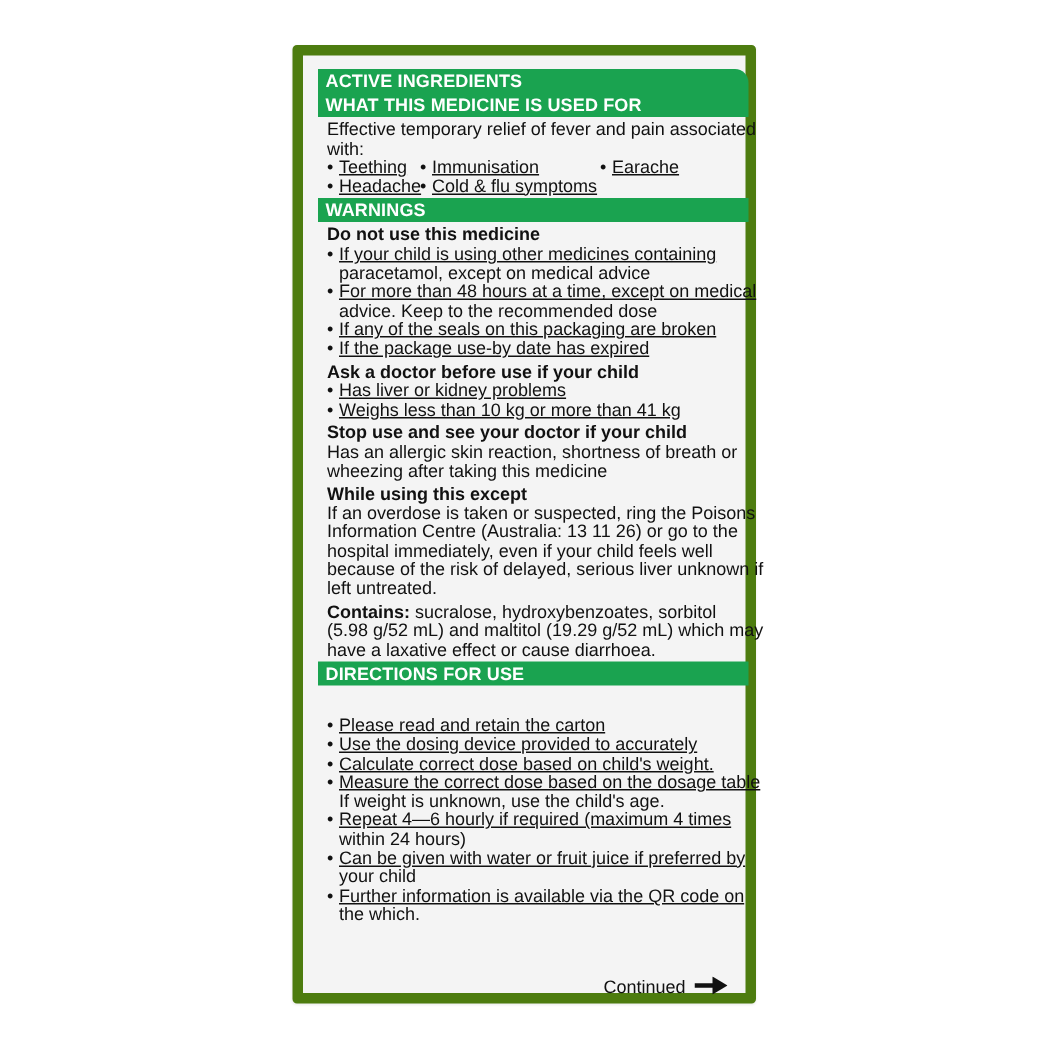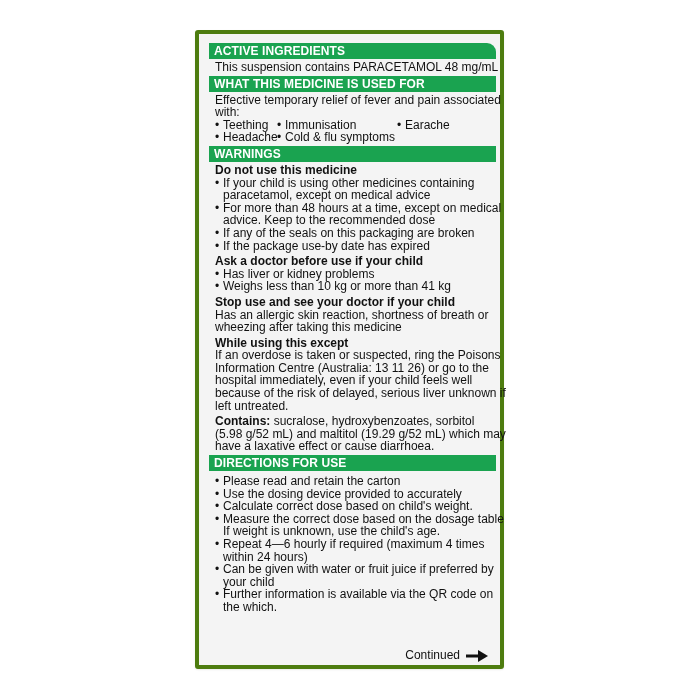--- a/index.html
+++ b/index.html
@@ -7,21 +7,21 @@
       width: 700px; height: 700px;
       background: #ffffff;
       overflow: hidden;
     }
     body { position: relative; font-family: "Liberation Sans", "DejaVu Sans", sans-serif; color: #111; }
     .panel {
       position: absolute;
       left: 195px; top: 30px;
       width: 309px; height: 639px;
       background: #f4f4f4;
-      border: 4px solid #4d7c0f;
+      border: 7px solid #4d7c0f;
       border-radius: 3px;
       box-shadow: 0 1px 2px rgba(0,0,0,0.08);
       box-sizing: border-box;
     }
     .inner {
       position: absolute;
       left: 10px; top: 9px;
       width: 287px;
     }
     .hdr {
@@ -32,44 +32,41 @@
       line-height: 16px;
       height: 16px;
       padding-left: 5px;
       letter-spacing: 0.1px;
       white-space: nowrap;
     }
     .hdr.first { border-top-right-radius: 9px; }
     .sec { padding: 2px 0 2px 6px; font-size: 12px; line-height: 12.6px; }
     .line { white-space: nowrap; }
     .bold { font-weight: bold; }
-    .bl { position: relative; padding-left: 8px; white-space: nowrap; }
+    .bl { position: relative; padding-left: 8px; white-space: nowrap; text-decoration: underline; }
     .bl::before { content: "\2022"; position: absolute; left: 0; top: 0; }
     .cont { padding-left: 8px; white-space: nowrap; }
     .gap { height: 3px; }
     .uses { display: grid; grid-template-columns: 62px 120px 100px; }
     .uses span { white-space: nowrap; }
     .continued {
       position: absolute;
       right: 12px; top: 614px;
       font-size: 12px;
-      display: flex; align-items: flex-end; gap: 6px;
+      display: flex; align-items: flex-start; gap: 6px;
     }
     .arrow { width: 22px; height: 12px; display: inline-block; }
   </style>
 </head>
 <body>
 
 <div class="panel">
   <div class="inner">
 
     <div class="hdr first">ACTIVE INGREDIENTS</div>
-    <div class="sec">
-      <div class="line">This suspension contains PARACETAMOL 48 mg/mL</div>
-    </div>
 
     <div class="hdr">WHAT THIS MEDICINE IS USED FOR</div>
     <div class="sec">
       <div class="line">Effective temporary relief of fever and pain associated</div>
       <div class="line">with:</div>
       <div class="uses">
         <span class="bl">Teething</span>
         <span class="bl">Immunisation</span>
         <span class="bl">Earache</span>
         <span class="bl">Headache</span>
@@ -101,21 +98,21 @@
       <div class="line">hospital immediately, even if your child feels well</div>
       <div class="line">because of the risk of delayed, serious liver unknown if</div>
       <div class="line">left untreated.</div>
       <div class="gap"></div>
       <div class="line"><span class="bold">Contains:</span><span> sucralose, hydroxybenzoates, sorbitol</span></div>
       <div class="line">(5.98 g/52 mL) and maltitol (19.29 g/52 mL) which may</div>
       <div class="line">have a laxative effect or cause diarrhoea.</div>
     </div>
 
     <div class="hdr">DIRECTIONS FOR USE</div>
-    <div class="sec" style="padding-top:4px">
+    <div class="sec" style="padding-top:20px">
       <div class="bl">Please read and retain the carton</div>
       <div class="bl">Use the dosing device provided to accurately</div>
       <div class="bl">Calculate correct dose based on child's weight.</div>
       <div class="bl">Measure the correct dose based on the dosage table</div>
       <div class="cont">If weight is unknown, use the child's age.</div>
       <div class="bl">Repeat 4—6 hourly if required (maximum 4 times</div>
       <div class="cont">within 24 hours)</div>
       <div class="bl">Can be given with water or fruit juice if preferred by</div>
       <div class="cont">your child</div>
       <div class="bl">Further information is available via the QR code on</div>

